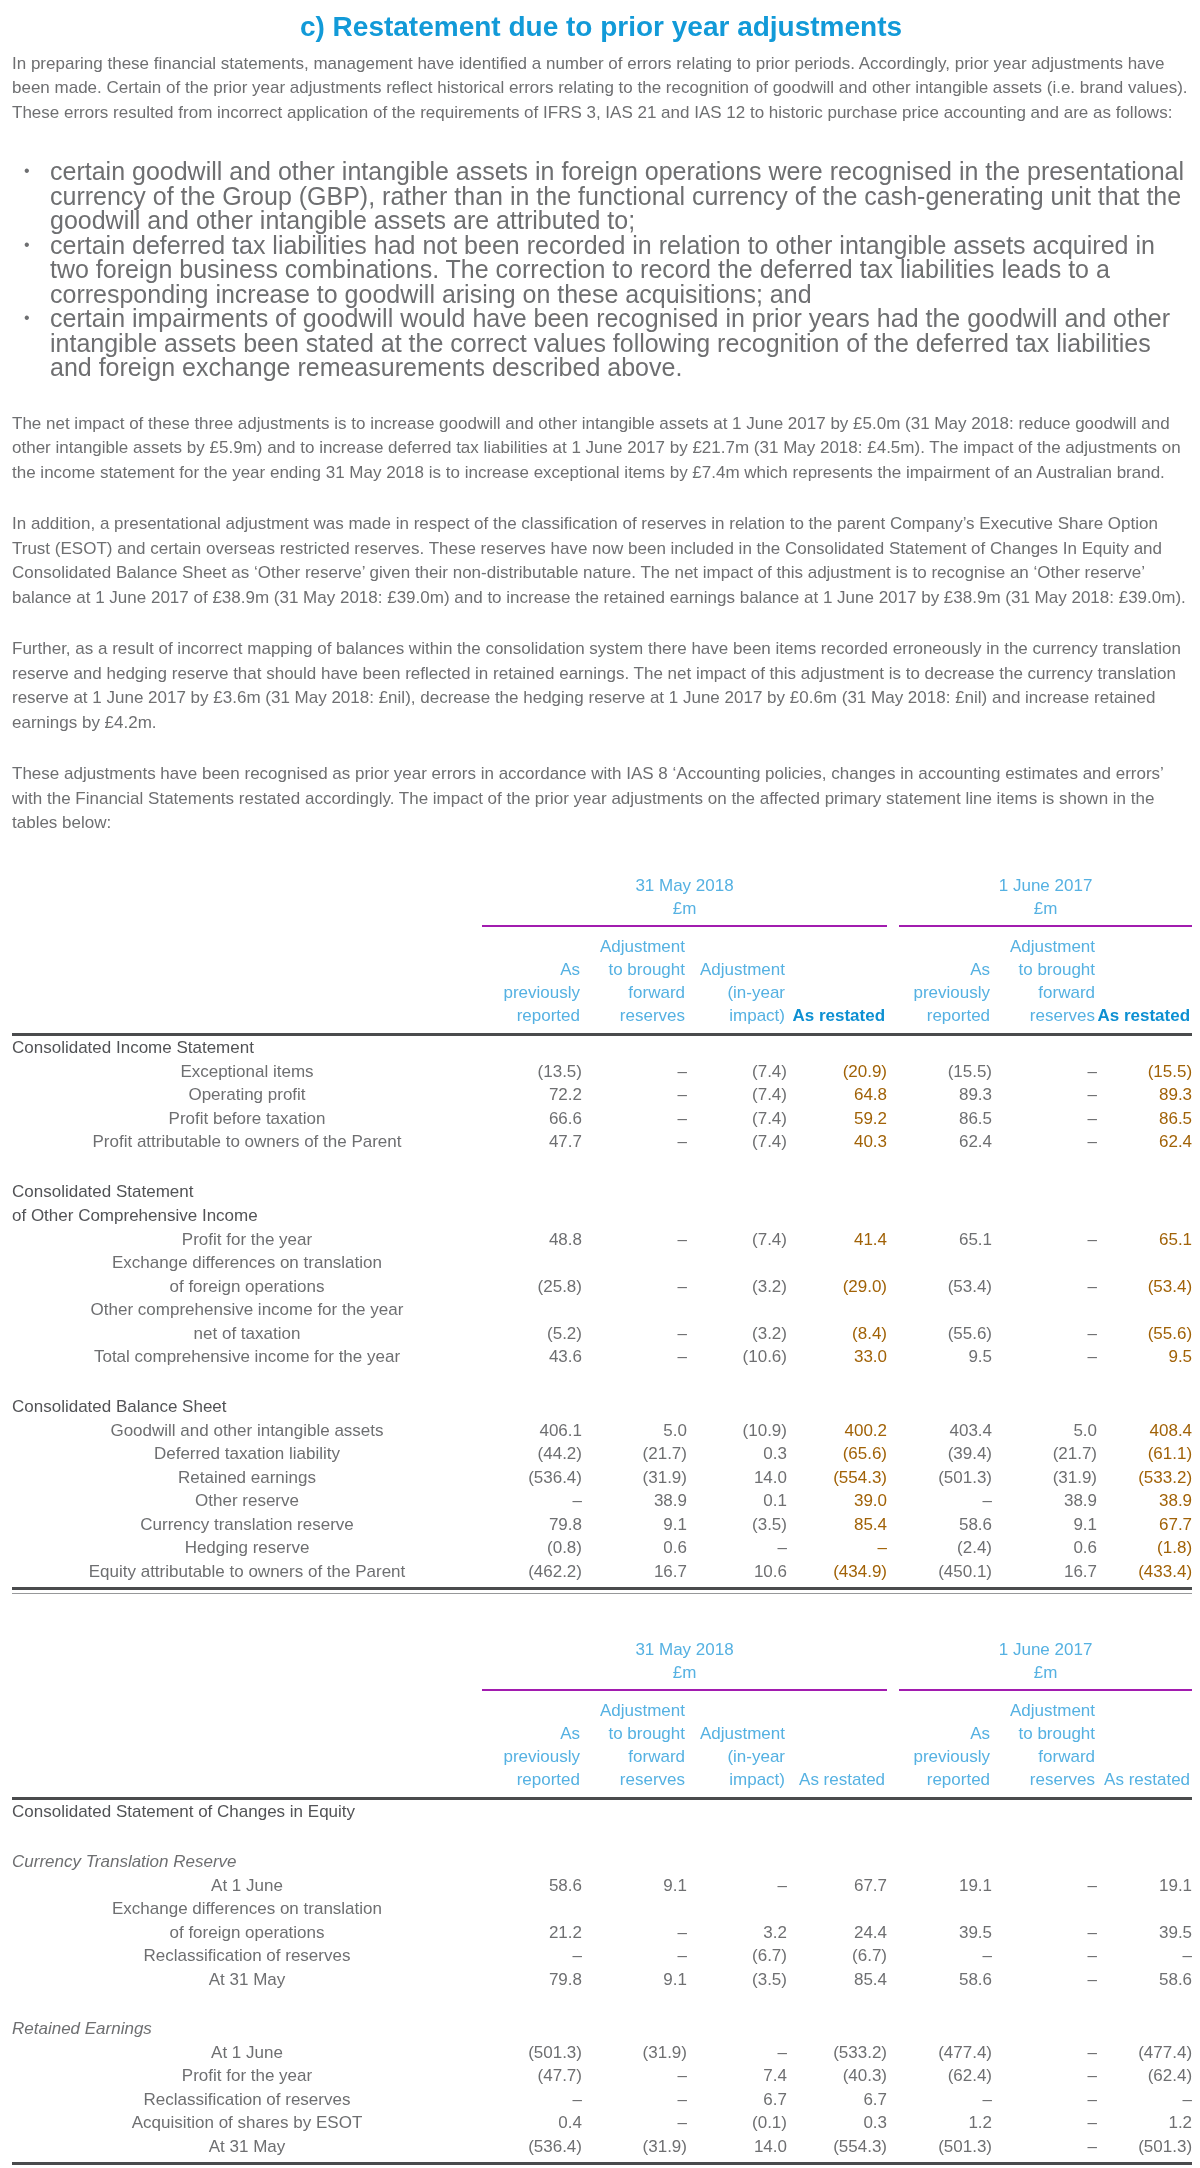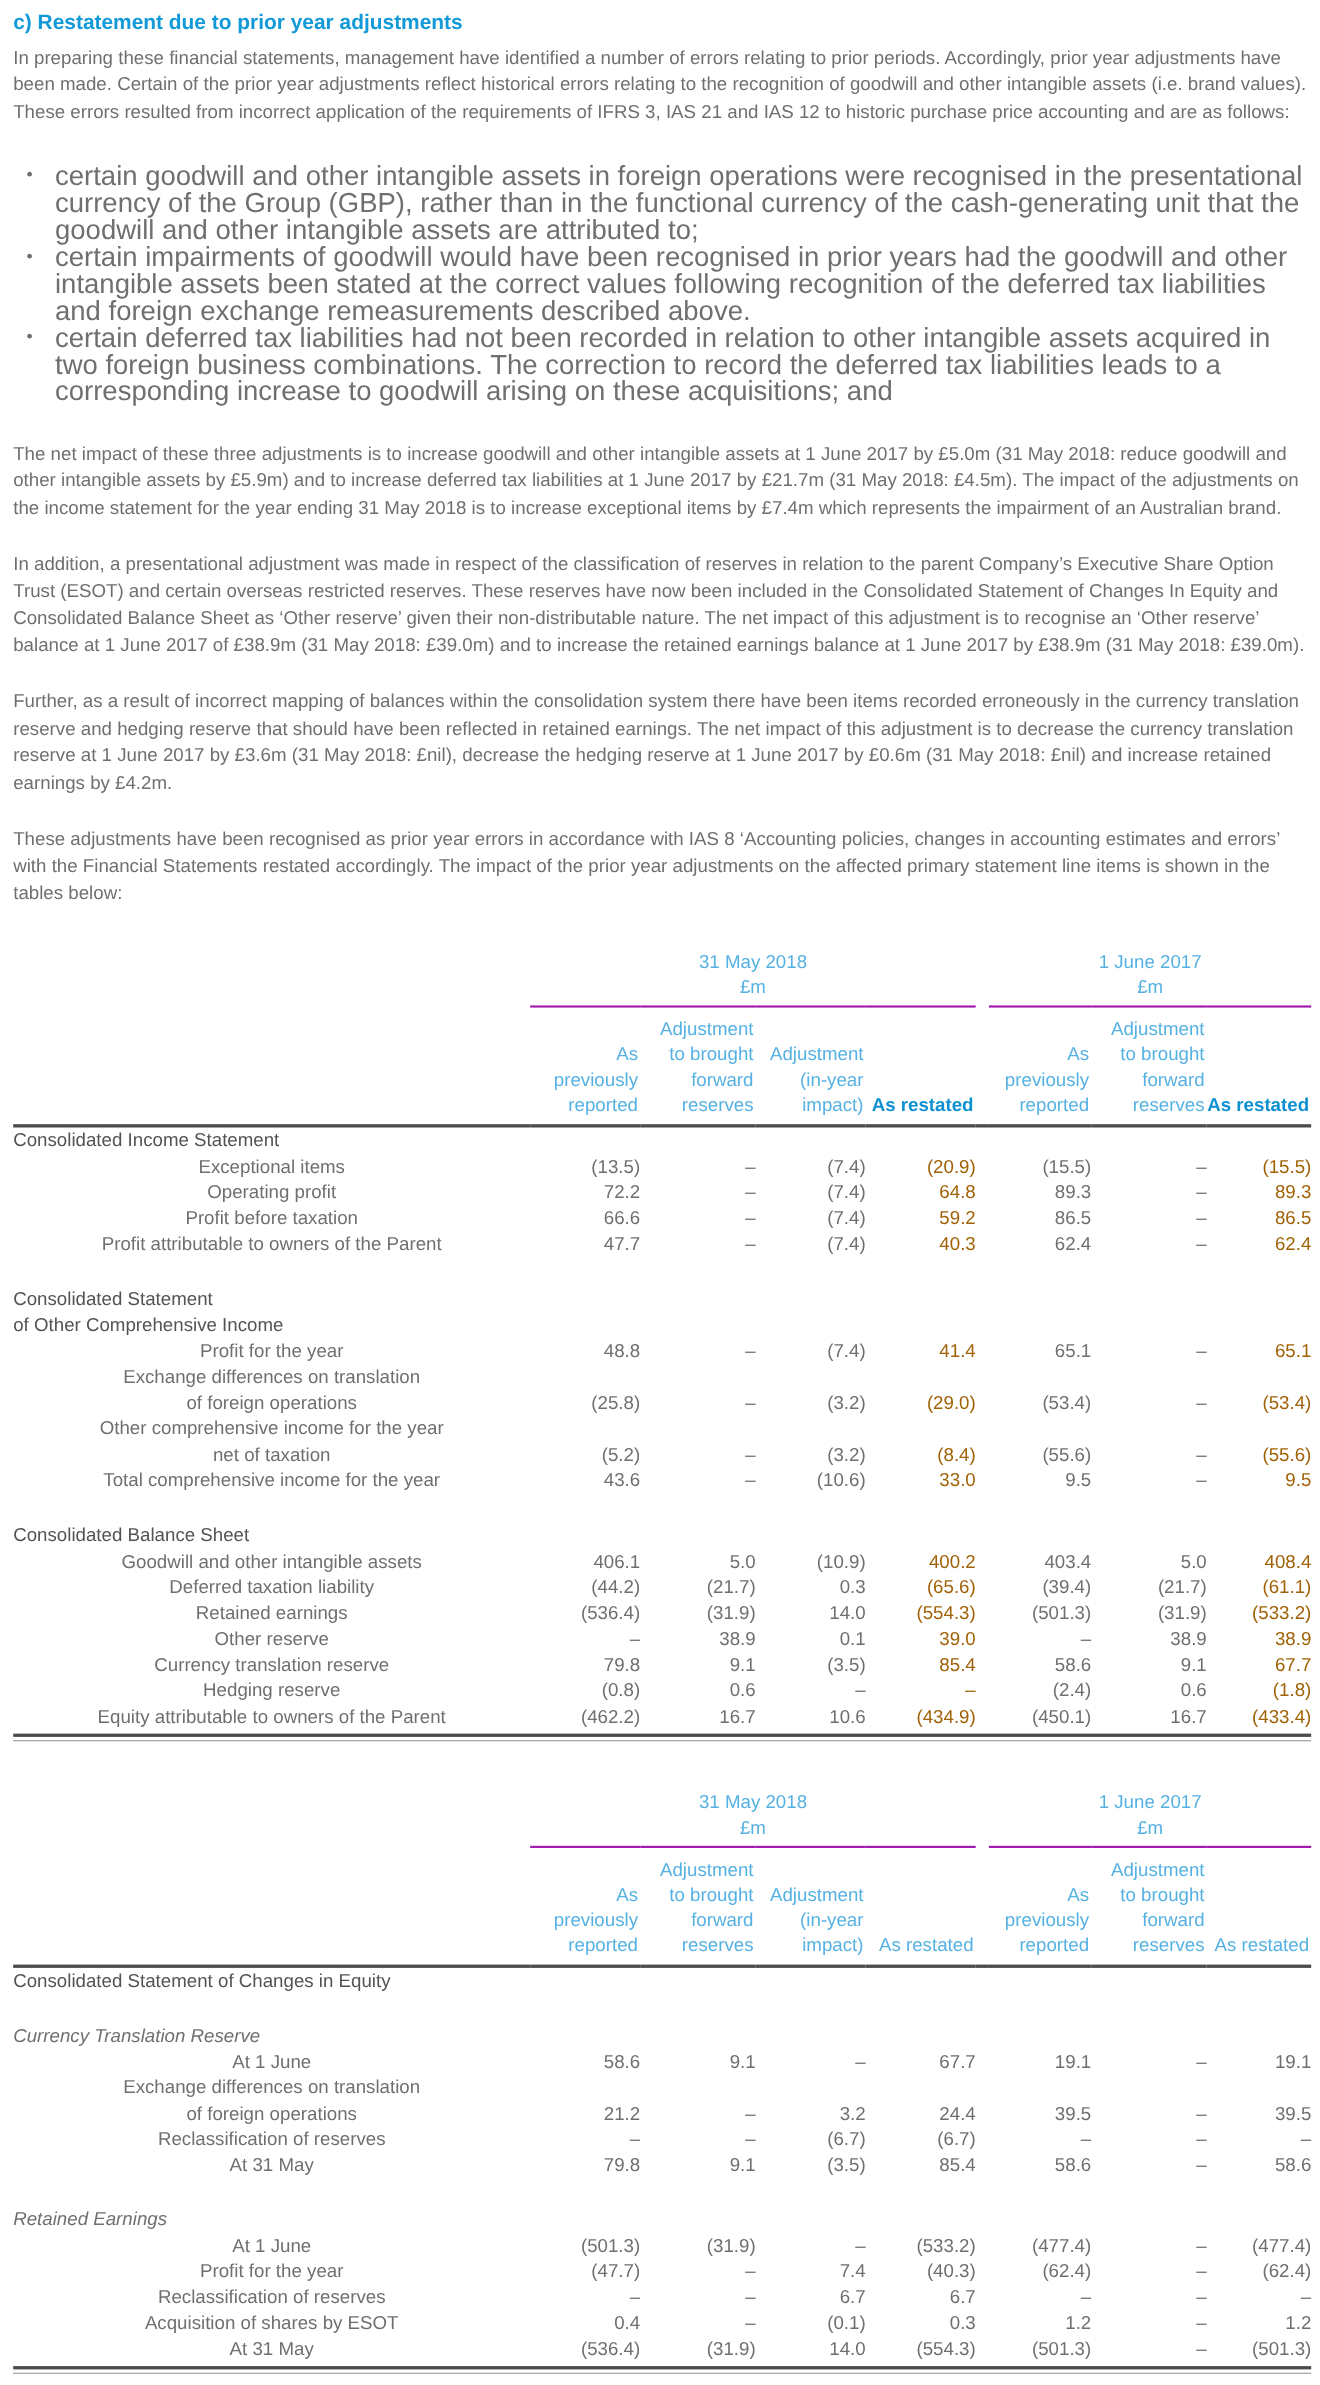--- a/index.html
+++ b/index.html
@@ -8,25 +8,26 @@
     min-height: 2168px;
     font-family: "Liberation Sans", sans-serif;
     color: #6e6f71;
     -webkit-font-smoothing: antialiased;
   }
   .doc {
     padding: 10px 10px 20px 12px;
     width: 1178px;
   }
   h1.heading {
-    font-size: 19px;
+    font-size: 28px;
     line-height: 1.2;
     font-weight: bold;
     color: #129ad8;
     margin: 0 0 8px 0;
+    text-align: center;
   }
   .para {
     font-size: 17px;
     line-height: 24.5px;
     margin: 0 0 27px 0;
   }
   ul.bullets {
     list-style: none;
     margin: 34px 0 32px 0;
     padding: 0;
@@ -124,22 +125,22 @@
 </style>
 </head>
 <body>
 
 <main class="doc">
   <h1 class="heading">c) Restatement due to prior year adjustments</h1>
   <div id="intro">
       <p class="para">In preparing these financial statements, management have identified a number of errors relating to prior periods. Accordingly, prior year adjustments have been made. Certain of the prior year adjustments reflect historical errors relating to the recognition of goodwill and other intangible assets (i.e. brand values). These errors resulted from incorrect application of the requirements of IFRS 3, IAS 21 and IAS 12 to historic purchase price accounting and are as follows:</p>
       <ul class="bullets">
         <li class="bullet">certain goodwill and other intangible assets in foreign operations were recognised in the presentational currency of the Group (GBP), rather than in the functional currency of the cash-generating unit that the goodwill and other intangible assets are attributed to;</li>
+        <li class="bullet">certain deferred tax liabilities had not been recorded in relation to other intangible assets acquired in two foreign business combinations. The correction to record the deferred tax liabilities leads to a corresponding increase to goodwill arising on these acquisitions; and</li>
         <li class="bullet">certain impairments of goodwill would have been recognised in prior years had the goodwill and other intangible assets been stated at the correct values following recognition of the deferred tax liabilities and foreign exchange remeasurements described above.</li>
-        <li class="bullet">certain deferred tax liabilities had not been recorded in relation to other intangible assets acquired in two foreign business combinations. The correction to record the deferred tax liabilities leads to a corresponding increase to goodwill arising on these acquisitions; and</li>
       </ul>
       <p class="para">The net impact of these three adjustments is to increase goodwill and other intangible assets at 1 June 2017 by £5.0m (31 May 2018: reduce goodwill and other intangible assets by £5.9m) and to increase deferred tax liabilities at 1 June 2017 by £21.7m (31 May 2018: £4.5m). The impact of the adjustments on the income statement for the year ending 31 May 2018 is to increase exceptional items by £7.4m which represents the impairment of an Australian brand.</p>
       <p class="para">In addition, a presentational adjustment was made in respect of the classification of reserves in relation to the parent Company’s Executive Share Option Trust (ESOT) and certain overseas restricted reserves. These reserves have now been included in the Consolidated Statement of Changes In Equity and Consolidated Balance Sheet as ‘Other reserve’ given their non-distributable nature. The net impact of this adjustment is to recognise an ‘Other reserve’ balance at 1 June 2017 of £38.9m (31 May 2018: £39.0m) and to increase the retained earnings balance at 1 June 2017 by £38.9m (31 May 2018: £39.0m).</p>
       <p class="para">Further, as a result of incorrect mapping of balances within the consolidation system there have been items recorded erroneously in the currency translation reserve and hedging reserve that should have been reflected in retained earnings. The net impact of this adjustment is to decrease the currency translation reserve at 1 June 2017 by £3.6m (31 May 2018: £nil), decrease the hedging reserve at 1 June 2017 by £0.6m (31 May 2018: £nil) and increase retained earnings by £4.2m.</p>
       <p class="para">These adjustments have been recognised as prior year errors in accordance with IAS 8 ‘Accounting policies, changes in accounting estimates and errors’ with the Financial Statements restated accordingly. The impact of the prior year adjustments on the affected primary statement line items is shown in the tables below:</p>
     </div>
   <div id="tables">
       <div class="table-block">
         <table class="fin">
           <colgroup>

